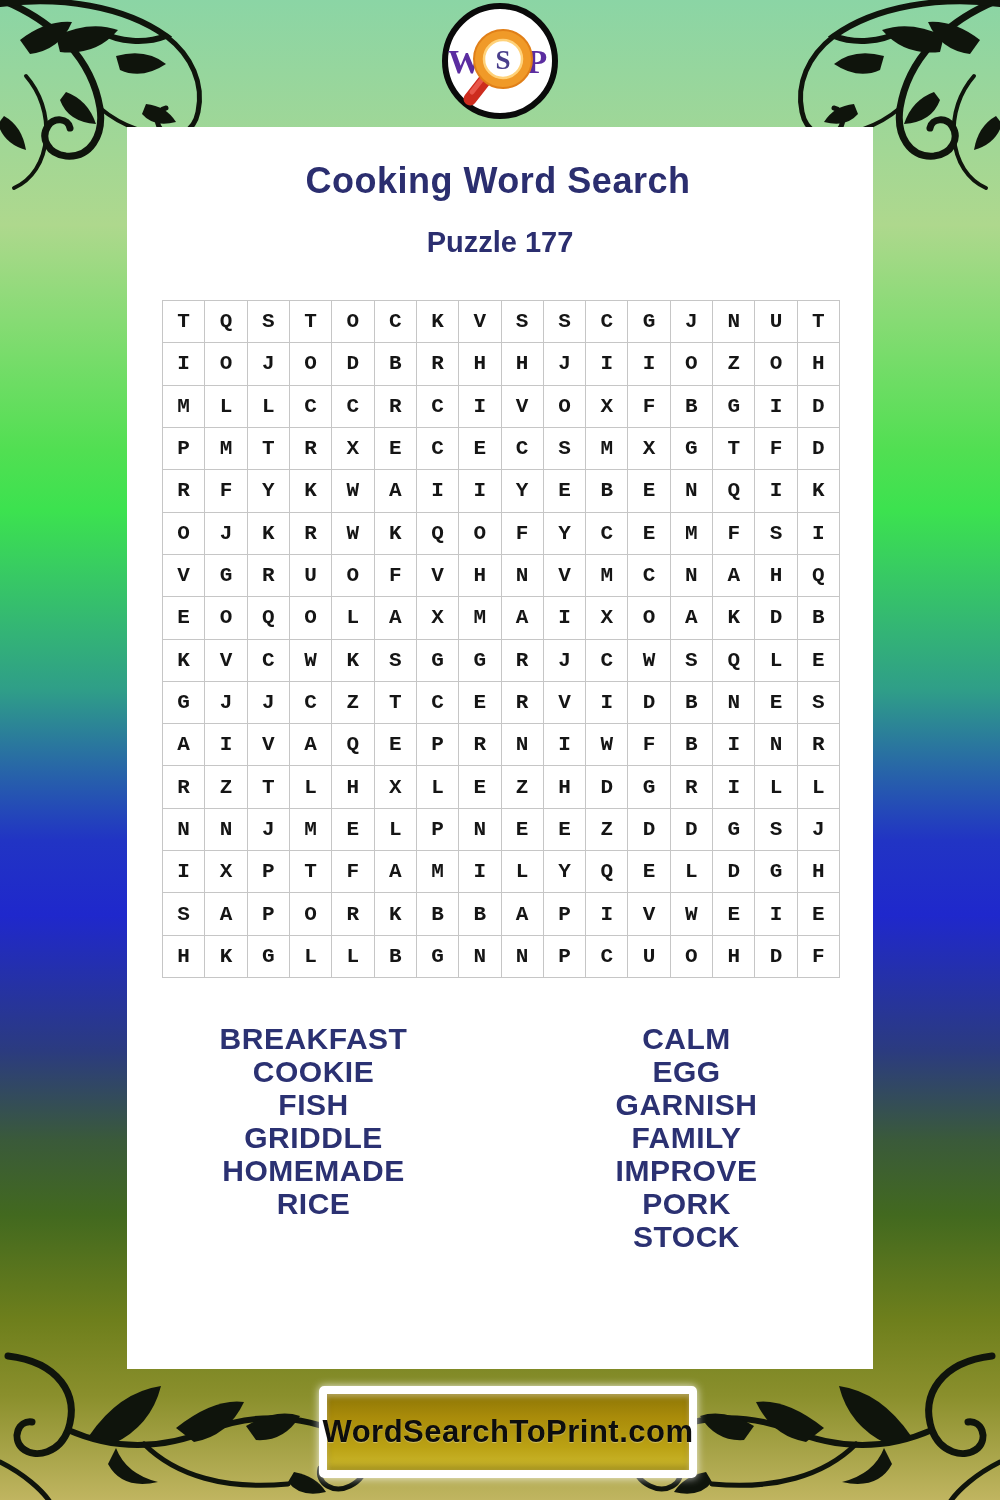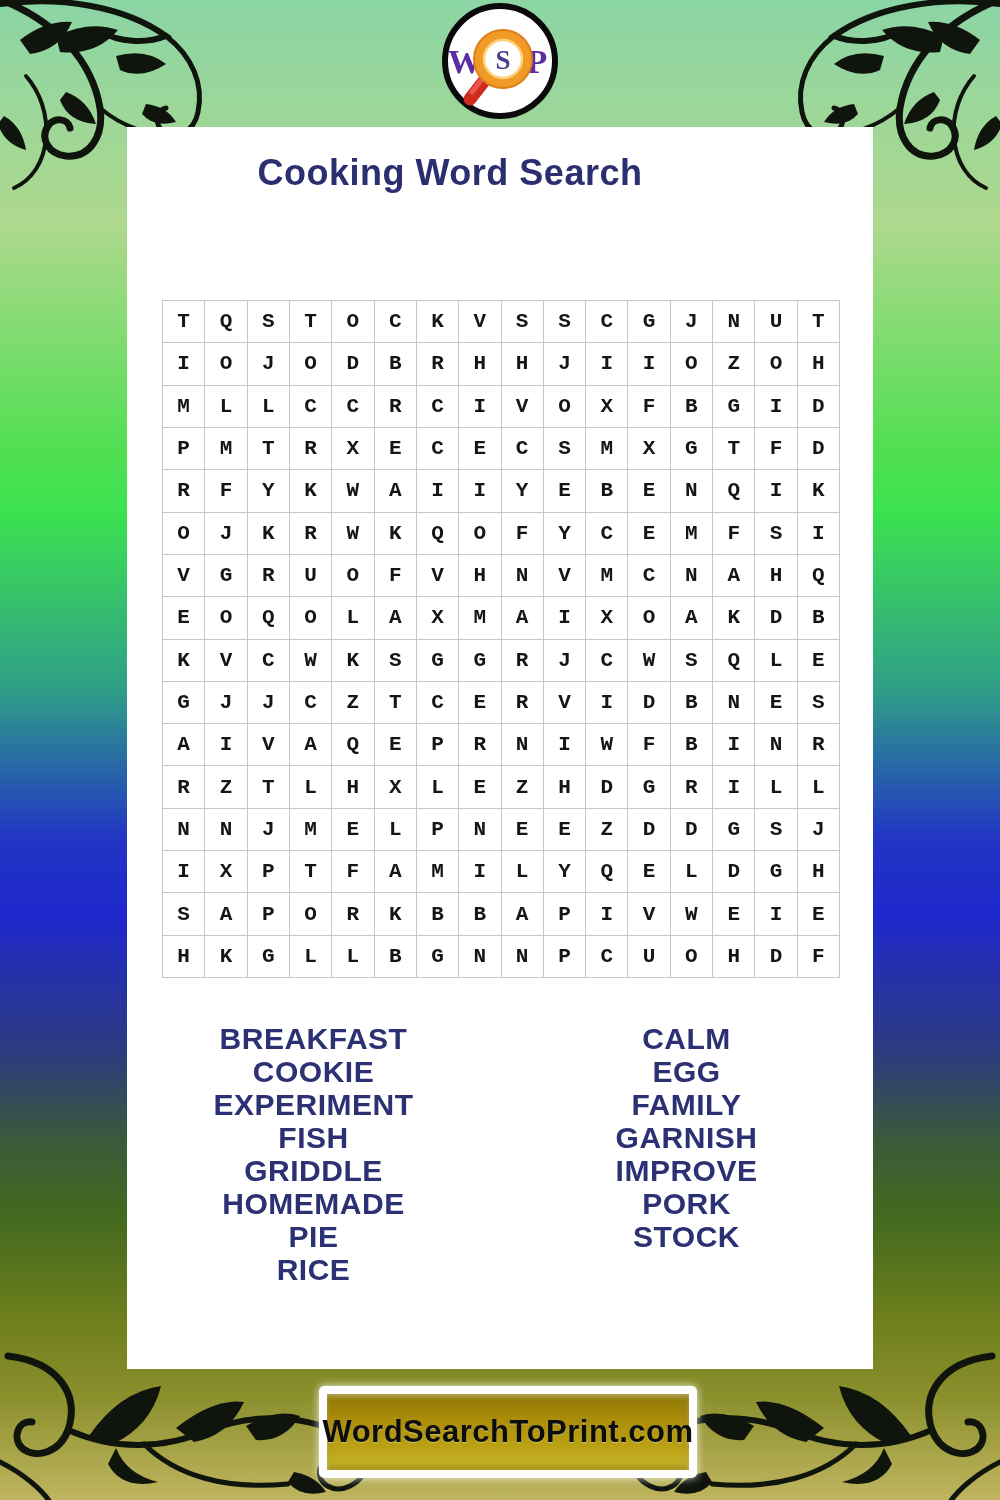--- a/index.html
+++ b/index.html
@@ -39,25 +39,26 @@
     width: 746px; height: 1242px;
     background: #ffffff;
   }
 
   
   .logo { position: absolute; left: 441px; top: 2px; width: 118px; height: 118px; }
 
   
   .title {
     position: absolute;
-    left: 127px; top: 152px; width: 646px;
+    left: 127px; top: 160px; width: 646px;
     text-align: center;
     font-size: 36px; font-weight: bold;
     color: #2b2e6f;
     letter-spacing: 0.5px;
+    padding-left: 48px;
   }
   .subtitle {
     position: absolute;
     left: 127px; top: 226px; width: 746px;
     text-align: center;
     font-size: 29px; font-weight: bold;
     color: #2b2e6f;
   }
 
   
@@ -211,20 +212,21 @@
       <path d="M47,74 L29,97" stroke="#cd2c1e" stroke-width="13" stroke-linecap="round"></path>
       <path d="M45,72 L31,90" stroke="#e8574a" stroke-width="5" stroke-linecap="round"></path>
       <circle cx="62" cy="57" r="24" fill="#ffffff" stroke="#f09a28" stroke-width="10"></circle>
       <circle cx="62" cy="57" r="29" fill="none" stroke="#e07f18" stroke-width="2"></circle>
       <circle cx="62" cy="57" r="19" fill="none" stroke="#ffd27a" stroke-width="2.5"></circle>
       <text x="62" y="67" text-anchor="middle" font-family="Liberation Serif, serif" font-size="27" font-weight="bold" fill="#4a3f8c">S</text>
     </g>
   </svg>
 
   <div class="title">Cooking Word Search</div>
+  <div class="subtitle">Puzzle 177</div>
 
   <div class="grid">
       <div class="cell">T</div>
       <div class="cell">Q</div>
       <div class="cell">S</div>
       <div class="cell">T</div>
       <div class="cell">O</div>
       <div class="cell">C</div>
       <div class="cell">K</div>
       <div class="cell">V</div>
@@ -475,32 +477,30 @@
       <div class="cell">O</div>
       <div class="cell">H</div>
       <div class="cell">D</div>
       <div class="cell">F</div>
     </div>
 
   <div class="words">
     <div class="word-col">
         <div class="word">BREAKFAST</div>
         <div class="word">COOKIE</div>
-        <div class="word">EXPERIMENT</div>
         <div class="word">FISH</div>
         <div class="word">GRIDDLE</div>
         <div class="word">HOMEMADE</div>
-        <div class="word">PIE</div>
         <div class="word">RICE</div>
       </div>
     <div class="word-col">
         <div class="word">CALM</div>
         <div class="word">EGG</div>
+        <div class="word">GARNISH</div>
         <div class="word">FAMILY</div>
-        <div class="word">GARNISH</div>
         <div class="word">IMPROVE</div>
         <div class="word">PORK</div>
         <div class="word">STOCK</div>
       </div>
   </div>
 
   <div class="site-button">
     <span>WordSearchToPrint.com</span>
   </div>
 

